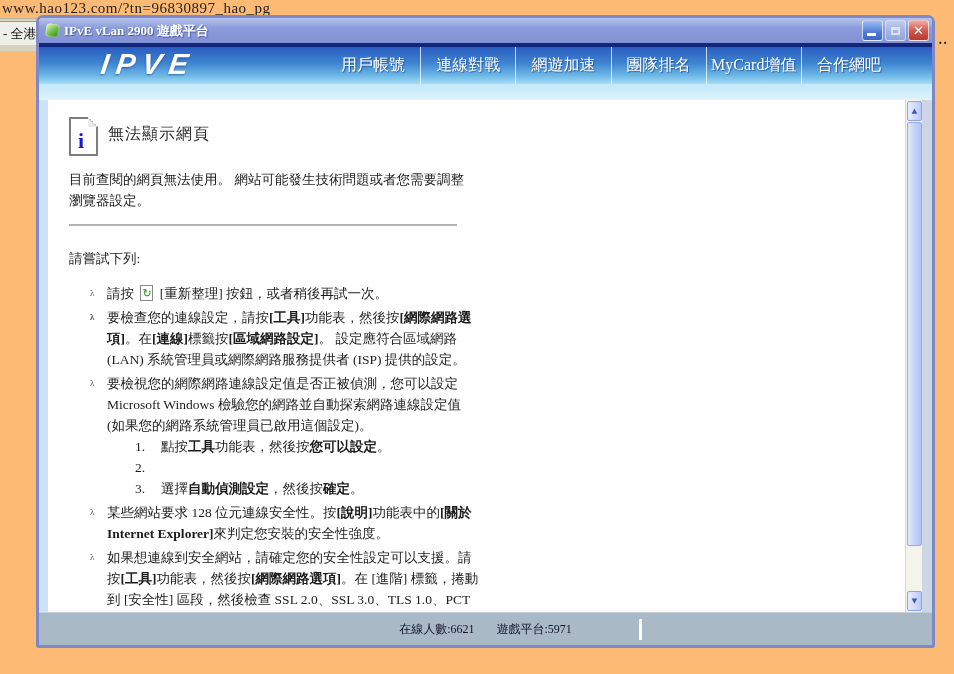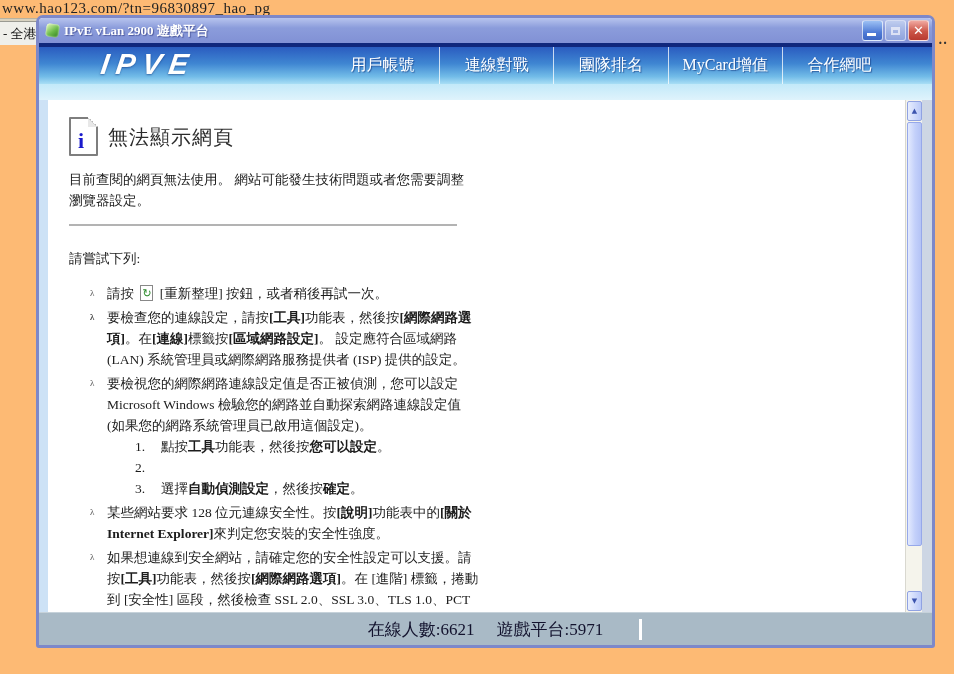--- a/index.html
+++ b/index.html
@@ -2,21 +2,21 @@
 <html><head>
 <meta charset="utf-8">
 <style>
   * { margin:0; padding:0; box-sizing:border-box; }
   html,body { background:#fff; }
   .screen { position:relative; width:954px; height:674px; background:#fdba74; overflow:hidden;
             font-family:"Liberation Serif", serif; }
 
   
   .bg-url { position:absolute; left:2px; top:0; font-size:15px; color:#222; letter-spacing:.5px; }
-  .bg-strip { position:absolute; left:0; top:18px; width:37px; height:27px; background:#d8d2c0;
+  .bg-strip { position:absolute; left:0; top:18px; width:37px; height:33px; background:#d8d2c0;
               border-top:1px solid #b8b2a0; overflow:hidden; }
   .bg-tab { position:absolute; left:-14px; top:2px; height:24px; padding:3px 4px 0 16px; background:#efefea;
             border:1px solid #9a9a92; border-bottom:none; border-radius:3px 3px 0 0;
             font-size:13px; color:#111; white-space:nowrap; }
   .bg-dots { position:absolute; left:938px; top:36px; font-size:14px; font-weight:bold; color:#333; }
 
   
   .window { position:absolute; left:36px; top:15px; width:899px; height:633px;
             border:3px solid #7d88c9; border-radius:7px 7px 3px 3px; background:#fff; overflow:hidden; }
 
@@ -59,21 +59,21 @@
   .gutter-left { width:9px; background:#cde2f6; }
   .page { flex:1; background:#fff; position:relative; overflow:hidden; color:#1c1c1c; }
   .gutter-right { width:10px; background:#cdd6e4; }
 
   .doc-icon { position:absolute; left:21px; top:17px; width:29px; height:39px; background:#fff;
               border:2px solid #7e7e7e; border-radius:1px; }
   .doc-fold { position:absolute; right:-2px; top:-2px; width:10px; height:10px;
               background:linear-gradient(225deg, #fff 50%, #b9b9b9 50%, #e8e8e8 60%); }
   .doc-i { position:absolute; left:7px; bottom:2px; color:#1a1acc; font-weight:bold; font-size:22px;
            line-height:1; font-family:"Liberation Serif", serif; }
-  .err-title { position:absolute; left:60px; top:24px; font-size:20px; color:#2b2b2b; letter-spacing:1px;
+  .err-title { position:absolute; left:60px; top:24px; font-size:16px; color:#2b2b2b; letter-spacing:1px;
                white-space:nowrap; }
   .intro { position:absolute; left:21px; top:70px; width:402px; font-size:13.5px; line-height:1.55; }
   .rule { position:absolute; left:21px; top:124px; width:388px; height:2px; background:#b3b3b3; }
   .try-label { position:absolute; left:21px; top:150px; font-size:13.5px; }
   .tips { position:absolute; left:40px; top:184px; width:392px; font-size:13.5px; line-height:1.55; }
   .tip { position:relative; padding-left:19px; margin-bottom:3px; }
   .tip-bullet { position:absolute; left:2px; top:3px; font-size:9px; color:#555; }
   .tip b { font-weight:bold; }
   .sub-list { margin:1px 0 1px 28px; }
   .sub-item { display:flex; }
@@ -91,21 +91,21 @@
             font-family:"DejaVu Sans", sans-serif; }
   .sb-up { top:1px; }
   .sb-down { bottom:1px; }
   .sb-thumb { position:absolute; left:1px; top:22px; width:15px; height:424px; border:1px solid #96a8ea;
               border-radius:2px; background:linear-gradient(90deg,#e3eafe 0%,#c3d0fa 55%,#b4c3f6 100%);
               cursor:pointer; }
 
   
   .statusbar { position:relative; height:33px; background:#a9bac6; border-top:1px solid #c6d2da;
                display:flex; align-items:center; justify-content:center; gap:22px;
-               font-size:17px; color:#13132e; }
+               font-size:12px; color:#13132e; }
   .status-cursor { position:absolute; left:600px; top:6px; width:3px; height:21px; background:#fff; }
 </style>
 </head>
 <body>
 
 <div class="screen">
 
   <div class="bg-url">www.hao123.com/?tn=96830897_hao_pg</div>
   <div class="bg-strip">
     <div class="bg-tab">- 全港</div>
@@ -130,20 +130,21 @@
       </div>
     </div>
 
     <div class="navbar">
       <div class="nav-strip"></div>
       <div class="nav-band">
         <span class="logo">IPVE</span>
         <div class="nav-menu" id="nav-menu">
             <div class="nav-item">用戶帳號</div>
             <div class="nav-item">連線對戰</div>
+            <div class="nav-item">網遊加速</div>
             <div class="nav-item">團隊排名</div>
             <div class="nav-item">MyCard增值</div>
             <div class="nav-item">合作網吧</div>
           </div>
       </div>
       <div class="nav-light"></div>
     </div>
 
     <div class="content">
       <div class="gutter-left"></div>

